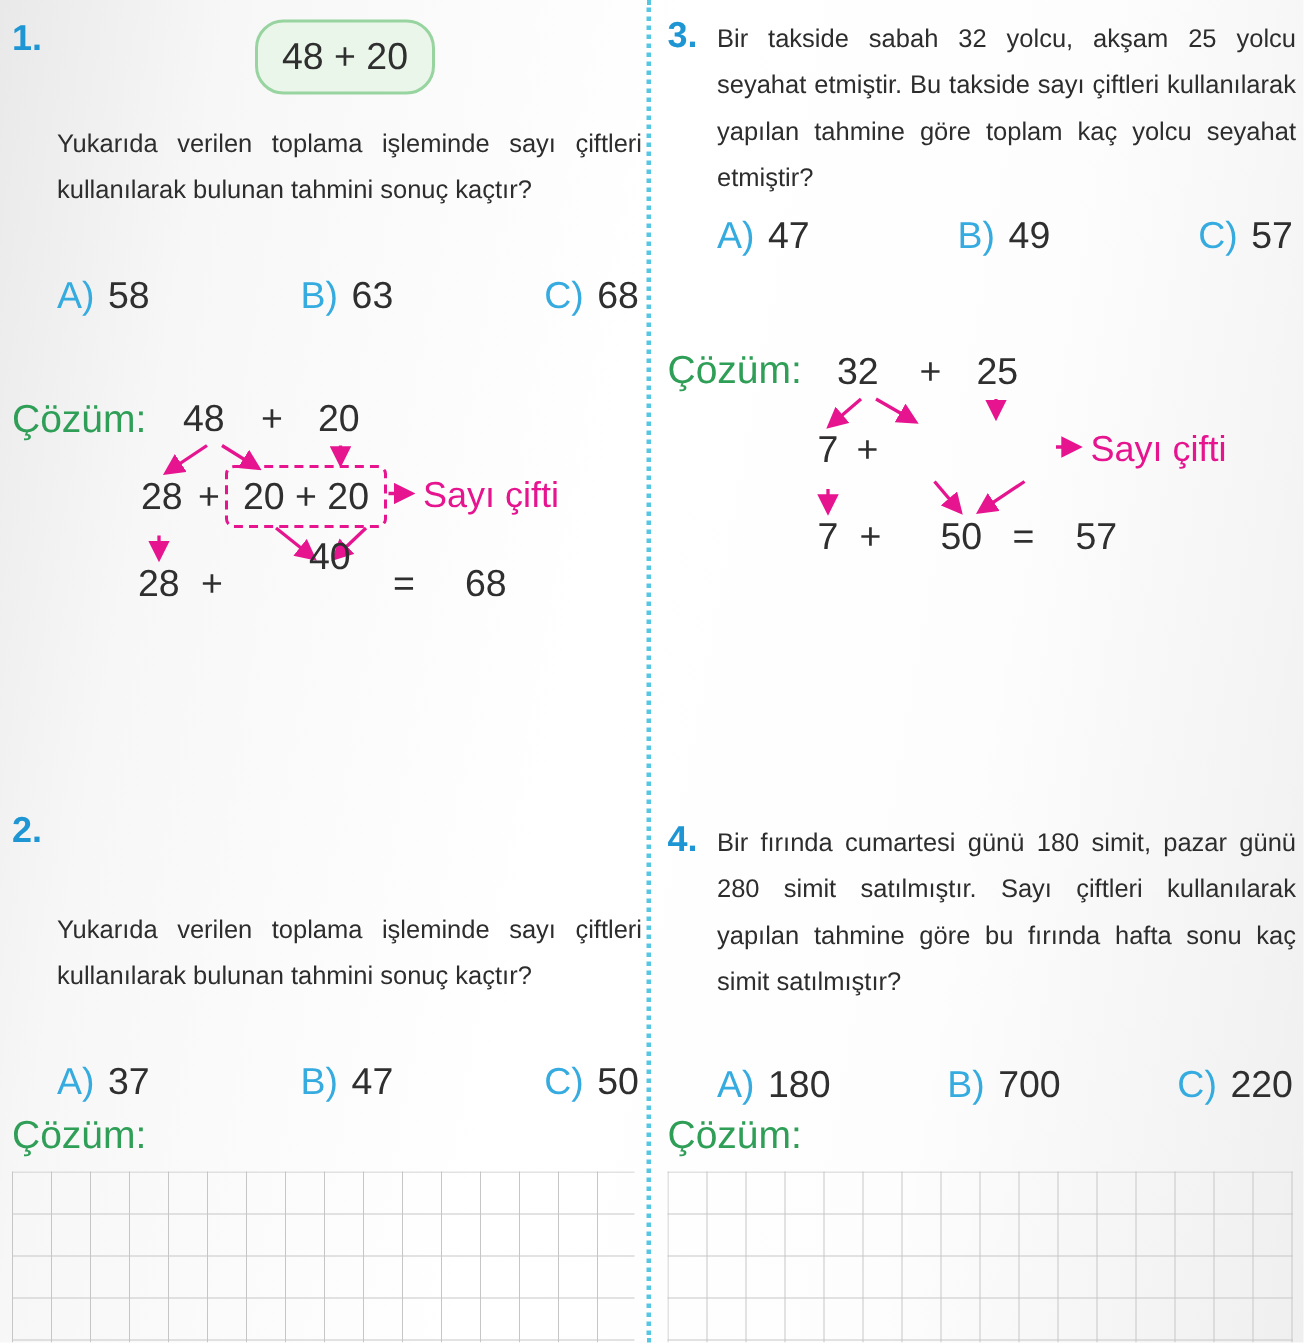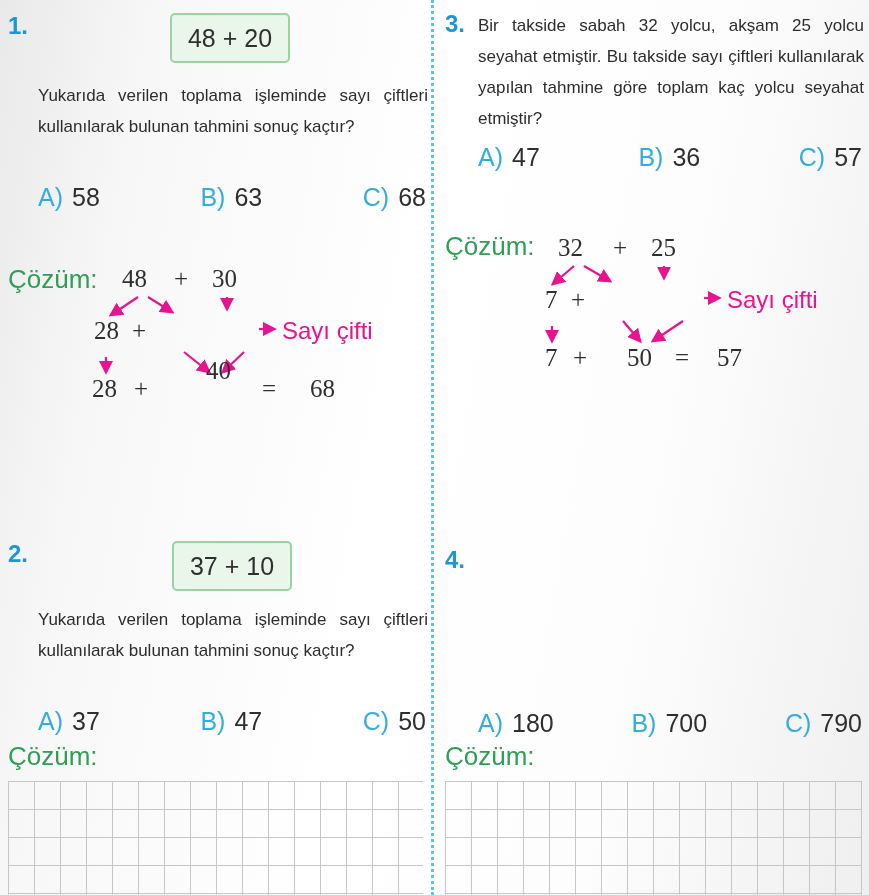--- a/index.html
+++ b/index.html
@@ -5,29 +5,29 @@
   html,body { margin:0; padding:0; }
   .page {
     position:relative; width:869px; height:895px; overflow:hidden;
     background: linear-gradient(100deg, #e9e9e9 0%, #f7f7f7 15%, #ffffff 45%, #fdfdfd 72%, #efefef 100%);
     font-family:"Liberation Sans", sans-serif; color:#2f2f2f;
   }
   .divider { position:absolute; left:431px; top:0; height:895px; width:0; border-left:3px dotted #56c7e3; }
   .qnum { position:absolute; font-size:24px; font-weight:bold; color:#1f96d4; }
   .expr-box {
     position:absolute; width:116px; height:46px; border:2px solid #98d4a0; background:#eaf6ea;
-    border-radius:5px; display:flex; align-items:center; justify-content:center; font-size:25px;
+    border-radius:19px; display:flex; align-items:center; justify-content:center; font-size:25px;
   }
   .para { position:absolute; font-size:17px; line-height:31px; text-align:justify; color:#2d2d2d; }
   .options { position:absolute; display:flex; justify-content:space-between; font-size:25px; }
   .opt { display:flex; gap:9px; white-space:nowrap; }
   .opt-letter { color:#35abdf; }
   .czm { position:absolute; font-size:26px; color:#2f9e57; }
   .diagram { position:absolute; font-size:25px; }
-  .diagram .tok { position:absolute; white-space:nowrap;font-family:Liberation Serif, serif; }
+  .diagram .tok { position:absolute; white-space:nowrap; }
   .dash-box {
     position:absolute; border:2px dashed #e6148f; border-radius:6px;
     display:flex; align-items:center; justify-content:center; white-space:nowrap;
   }
   .pair-label { position:absolute; color:#e6148f; font-size:24px; white-space:nowrap; }
   .arrows { position:absolute; left:0; top:0; width:100%; height:100%; pointer-events:none; }
   .grid {
     position:absolute; height:114px;
     background-image:
       linear-gradient(to right, #c6c6c6 1px, transparent 1px),
@@ -75,35 +75,35 @@
         <path d="M138,44 L162,59" marker-end="url(#ah1)"></path>
         <path d="M217,44 L217,56" marker-end="url(#ah1)"></path>
         <path d="M96,104 L96,119" marker-end="url(#ah1)"></path>
         <path d="M174,99 L199,119" marker-end="url(#ah1)"></path>
         <path d="M234,99 L213,119" marker-end="url(#ah1)"></path>
         <path d="M249,76 L264,76" marker-end="url(#ah1)"></path>
       </g>
     </svg>
     <span class="tok" style="left:112px;top:12px">48</span>
     <span class="tok" style="left:164px;top:12px">+</span>
-    <span class="tok" style="left:202px;top:12px">30</span>
+    <span class="tok" style="left:202px;top:12px">20</span>
     <span class="tok" style="left:84px;top:64px">28</span>
     <span class="tok" style="left:122px;top:64px">+</span>
+    <div class="dash-box" style="left:140px;top:57px;width:104px;height:38px">
+      <span>20 + 20</span>
+    </div>
     <span class="pair-label" style="left:272px;top:64px">Sayı çifti</span>
     <span class="tok" style="left:82px;top:122px">28</span>
     <span class="tok" style="left:124px;top:122px">+</span>
     <span class="tok" style="left:196px;top:104px">40</span>
     <span class="tok" style="left:252px;top:122px">=</span>
     <span class="tok" style="left:300px;top:122px">68</span>
   </div>
 
   <div class="qnum" style="left:8px;top:540px">2.</div>
-  <div class="expr-box" style="left:172px;top:541px">
-    <span>37 + 10</span>
-  </div>
   <div class="para" style="left:38px;top:604px;width:390px">Yukarıda verilen toplama işleminde sayı çiftleri kullanılarak bulunan tahmini sonuç kaçtır?</div>
   <div class="options" style="left:38px;top:707px;width:388px">
     <div class="opt">
       <span class="opt-letter">A)</span>
       <span class="opt-value">37</span>
     </div>
     <div class="opt">
       <span class="opt-letter">B)</span>
       <span class="opt-value">47</span>
     </div>
@@ -117,21 +117,21 @@
 
   <div class="qnum" style="left:445px;top:10px">3.</div>
   <div class="para" style="left:478px;top:10px;width:386px">Bir takside sabah 32 yolcu, akşam 25 yolcu seyahat etmiştir. Bu takside sayı çiftleri kullanılarak yapılan tahmine göre toplam kaç yolcu seyahat etmiştir?</div>
   <div class="options" style="left:478px;top:143px;width:384px">
     <div class="opt">
       <span class="opt-letter">A)</span>
       <span class="opt-value">47</span>
     </div>
     <div class="opt">
       <span class="opt-letter">B)</span>
-      <span class="opt-value">36</span>
+      <span class="opt-value">49</span>
     </div>
     <div class="opt">
       <span class="opt-letter">C)</span>
       <span class="opt-value">57</span>
     </div>
   </div>
 
   <div class="czm" style="left:445px;top:231px">Çözüm:</div>
   <div class="diagram" style="left:443px;top:222px;width:420px;height:160px">
     <svg class="arrows" viewBox="0 0 420 160">
@@ -157,30 +157,31 @@
     <span class="tok" style="left:128px;top:64px">+</span>
     <span class="pair-label" style="left:284px;top:64px">Sayı çifti</span>
     <span class="tok" style="left:102px;top:122px">7</span>
     <span class="tok" style="left:130px;top:122px">+</span>
     <span class="tok" style="left:184px;top:122px">50</span>
     <span class="tok" style="left:232px;top:122px">=</span>
     <span class="tok" style="left:274px;top:122px">57</span>
   </div>
 
   <div class="qnum" style="left:445px;top:546px">4.</div>
+  <div class="para" style="left:478px;top:546px;width:386px">Bir fırında cumartesi günü 180 simit, pazar günü 280 simit satılmıştır. Sayı çiftleri kullanılarak yapılan tahmine göre bu fırında hafta sonu kaç simit satılmıştır?</div>
   <div class="options" style="left:478px;top:709px;width:384px">
     <div class="opt">
       <span class="opt-letter">A)</span>
       <span class="opt-value">180</span>
     </div>
     <div class="opt">
       <span class="opt-letter">B)</span>
       <span class="opt-value">700</span>
     </div>
     <div class="opt">
       <span class="opt-letter">C)</span>
-      <span class="opt-value">790</span>
+      <span class="opt-value">220</span>
     </div>
   </div>
   <div class="czm" style="left:445px;top:741px">Çözüm:</div>
   <div class="grid" style="left:445px;top:781px;width:417px"></div>
 
 </div>
 
 </body></html>

